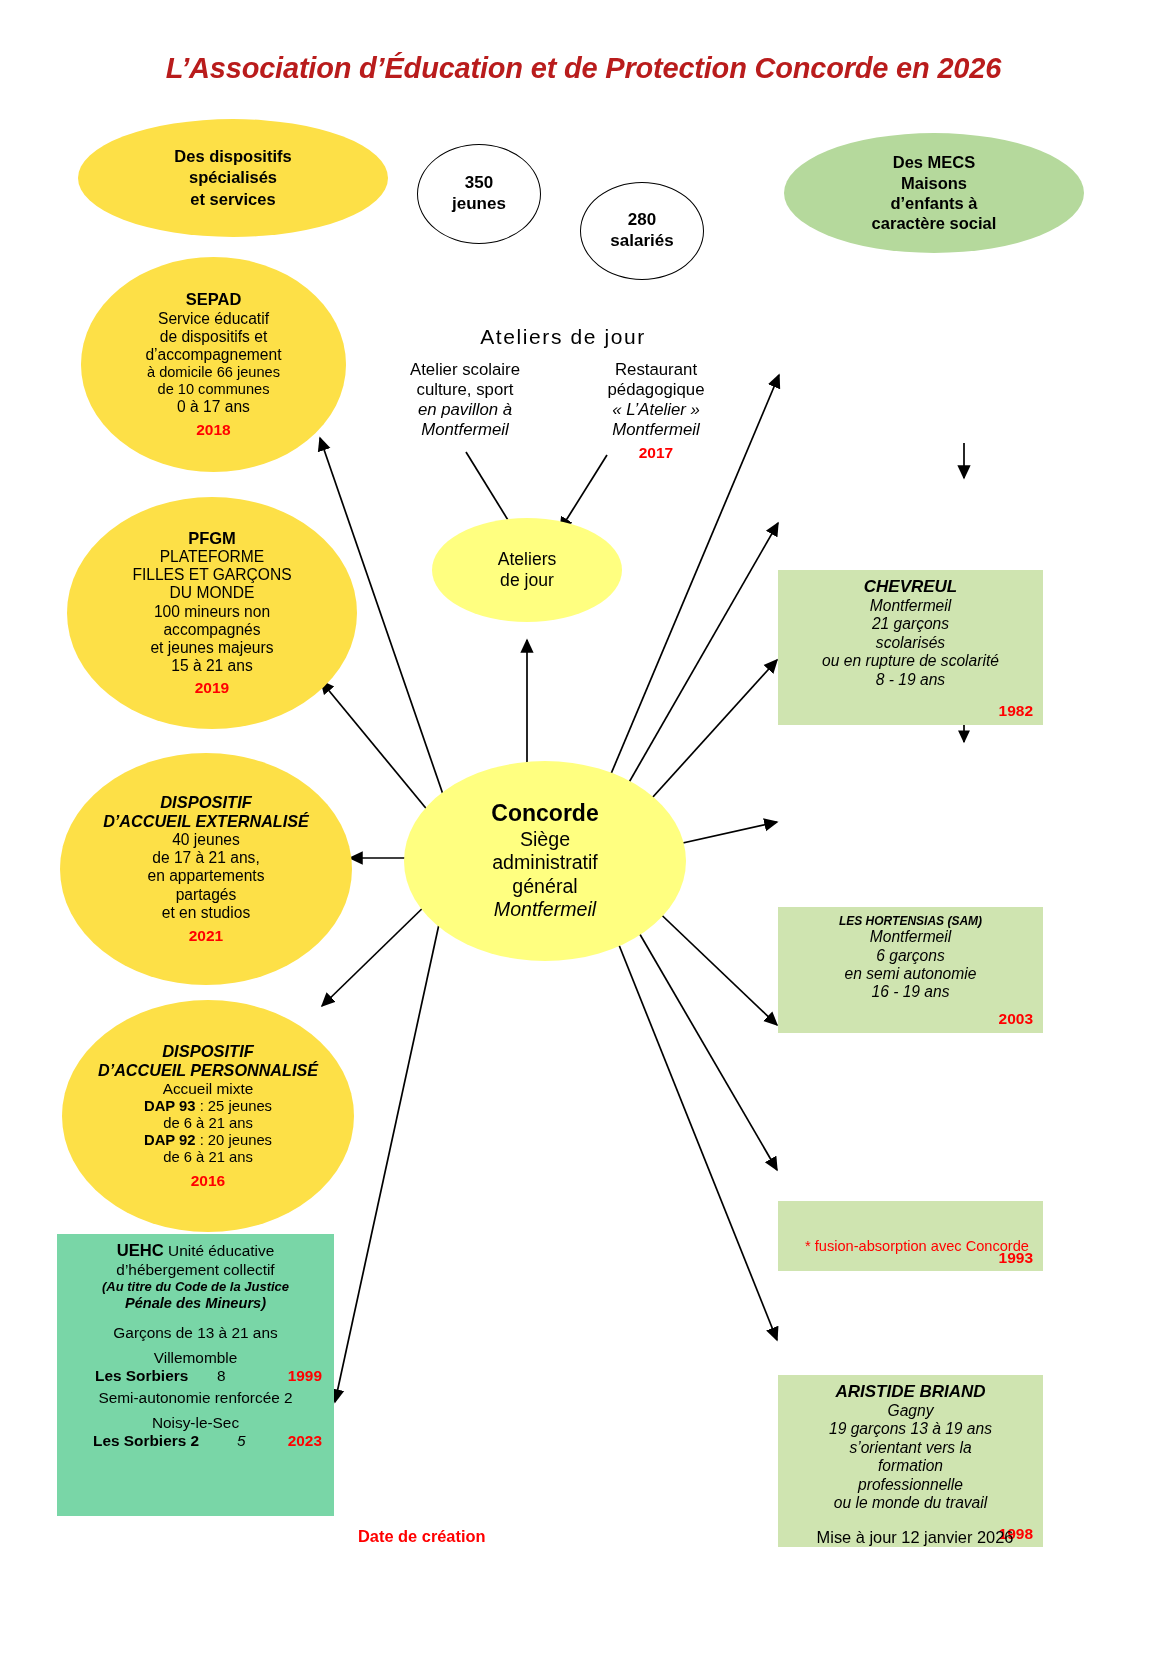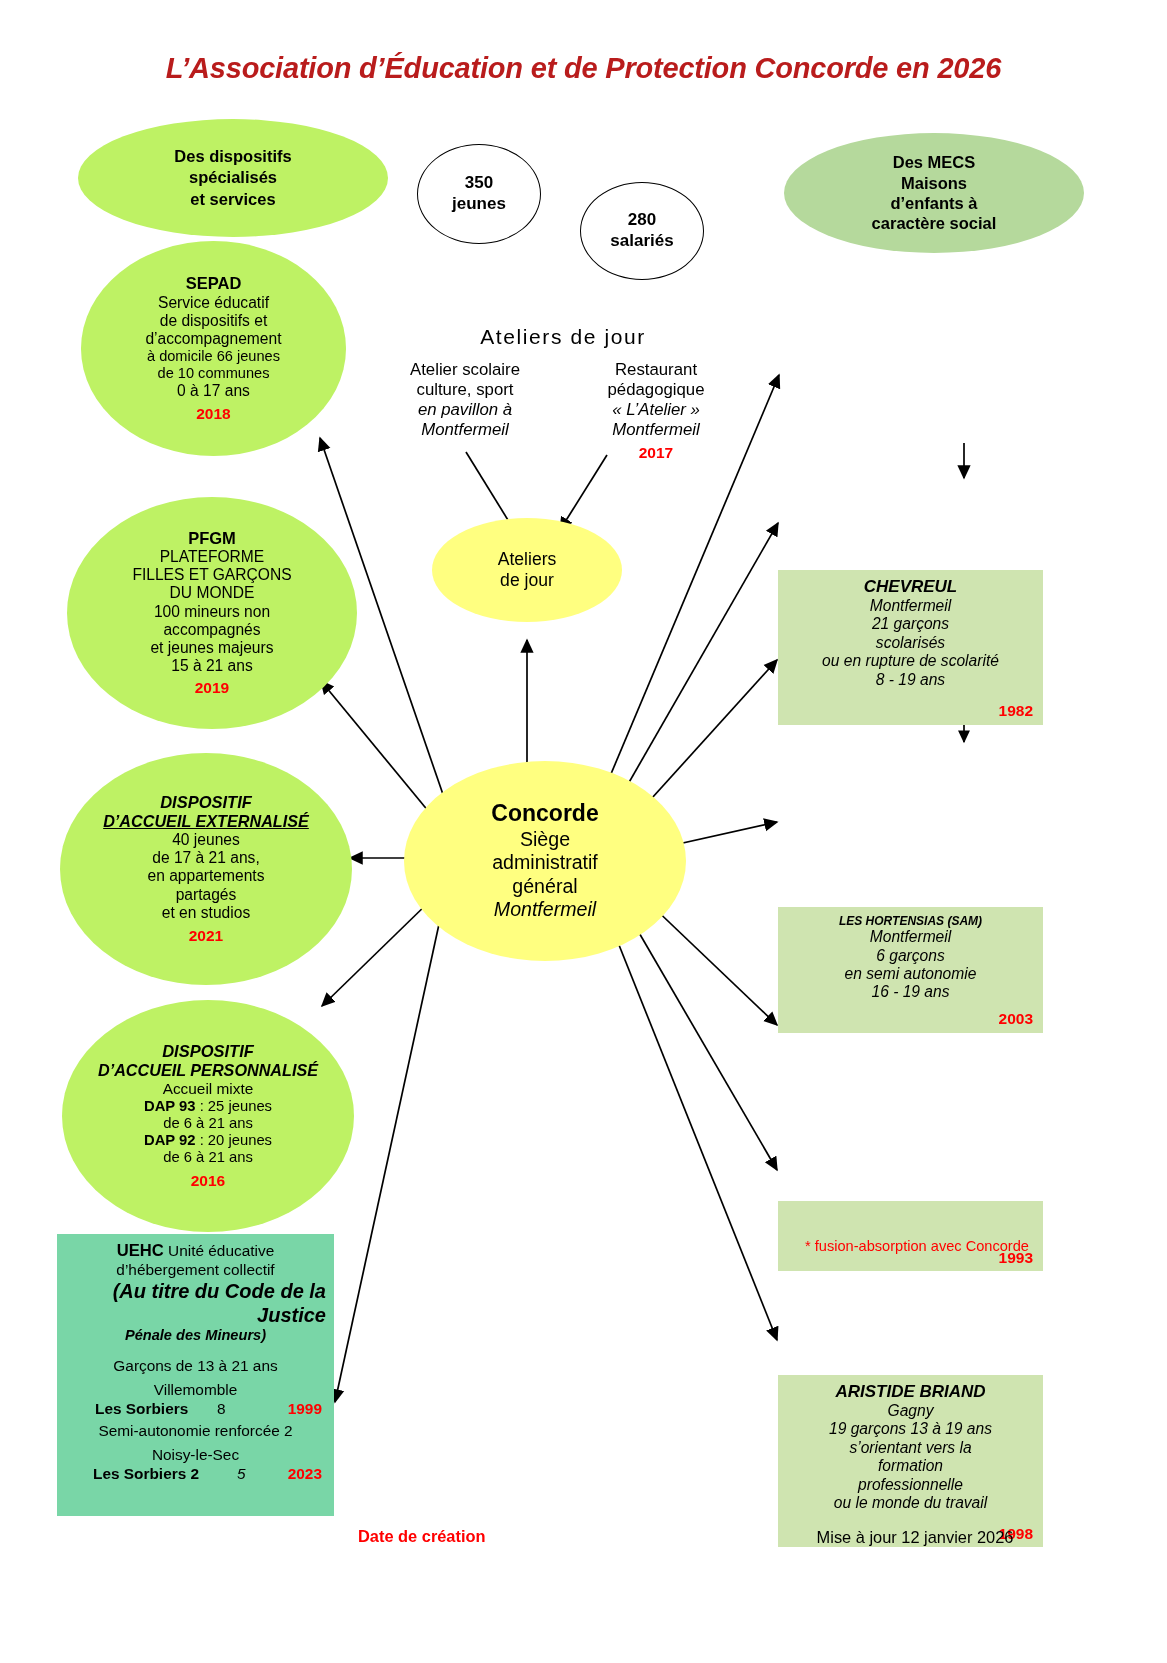--- a/index.html
+++ b/index.html
@@ -16,21 +16,21 @@
   .title {
     position:absolute; left:0; top:52px; width:1167px;
     text-align:center;
     font-size:29px; font-weight:bold; font-style:italic;
     color:#b91c1c; letter-spacing:-0.2px;
     z-index:4;
   }
 
   .node { position:absolute; z-index:3; }
   .ellipse { border-radius:50%; display:flex; align-items:center; justify-content:center; }
-  .tan { background:#bef264; }
+  .tan { background:#fde047; }
   .green-e { background:#b5d99c; }
   .yellow { background:#ffff80; }
   .box { background:#cfe4b0; }
   .greenbox { background:#79d6a7; }
   .circ { background:#ffffff; border:1.6px solid #000; border-radius:50%; display:flex; align-items:center; justify-content:center; }
 
   .inner { text-align:center; line-height:1.17; padding:0 6px; }
   .b { font-weight:bold; }
   .i { font-style:italic; }
   .bi { font-weight:bold; font-style:italic; }
@@ -116,21 +116,21 @@
     </div>
   </div>
 
   <div class="node circ" style="left:580px; top:182px; width:124px; height:98px;">
     <div class="inner b" style="font-size:17px; line-height:1.22;">
       <div>280</div>
       <div>salariés</div>
     </div>
   </div>
 
-  <div class="node ellipse tan" style="left:81px; top:241px; width:265px; height:215px;">
+  <div class="node ellipse tan" style="left:81px; top:257px; width:265px; height:215px;">
     <div class="inner" style="font-size:15.6px; line-height:1.16;">
       <div class="b" style="font-size:16.5px;">SEPAD</div>
       <div>Service éducatif</div>
       <div>de dispositifs et</div>
       <div>d’accompagnement</div>
       <div style="font-size:14.6px;">à domicile 66 jeunes</div>
       <div style="font-size:14.6px;">de 10 communes</div>
       <div>0 à 17 ans</div>
       <div class="red" style="margin-top:5px; font-size:15.5px;">2018</div>
     </div>
@@ -146,21 +146,21 @@
       <div>accompagnés</div>
       <div>et jeunes majeurs</div>
       <div>15 à 21 ans</div>
       <div class="red" style="margin-top:4px; font-size:15.5px;">2019</div>
     </div>
   </div>
 
   <div class="node ellipse tan" style="left:60px; top:753px; width:292px; height:232px;">
     <div class="inner" style="font-size:15.6px; line-height:1.17;">
       <div class="bi" style="font-size:16.5px;">DISPOSITIF</div>
-      <div class="bi" style="font-size:16.2px;text-decoration:underline;">D’ACCUEIL EXTERNALISÉ</div>
+      <div class="bi" style="font-size:16.2px;">D’ACCUEIL EXTERNALISÉ</div>
       <div>40 jeunes</div>
       <div>de 17 à 21 ans,</div>
       <div>en appartements</div>
       <div>partagés</div>
       <div>et en studios</div>
       <div class="red" style="margin-top:5px; font-size:15.5px;">2021</div>
     </div>
   </div>
 
   <div class="node ellipse tan" style="left:62px; top:1000px; width:292px; height:232px;">
@@ -180,21 +180,21 @@
     </div>
   </div>
 
   <div class="node greenbox boxwrap" style="left:57px; top:1234px; width:277px; height:282px;">
     <div style="text-align:center; font-size:15.4px; line-height:1.2;">
       <div>
         <span class="b" style="font-size:16.6px;">UEHC</span>
         <span>Unité éducative</span>
       </div>
       <div>d’hébergement collectif</div>
-      <div class="bi" style="font-size:20px;text-align:right;">(Au titre du Code de la Justice</div>
+      <div class="bi" style="font-size:13px;">(Au titre du Code de la Justice</div>
       <div class="bi" style="font-size:14.6px;">Pénale des Mineurs)</div>
       <div style="height:12px;"></div>
       <div>Garçons de 13 à 21 ans</div>
       <div style="height:6px;"></div>
       <div>Villemomble</div>
       <div style="position:relative; height:22px;">
         <span class="b" style="position:absolute; left:30px;">Les Sorbiers</span>
         <span style="position:absolute; left:152px;">8</span>
         <span class="red" style="position:absolute; right:4px;">1999</span>
       </div>

